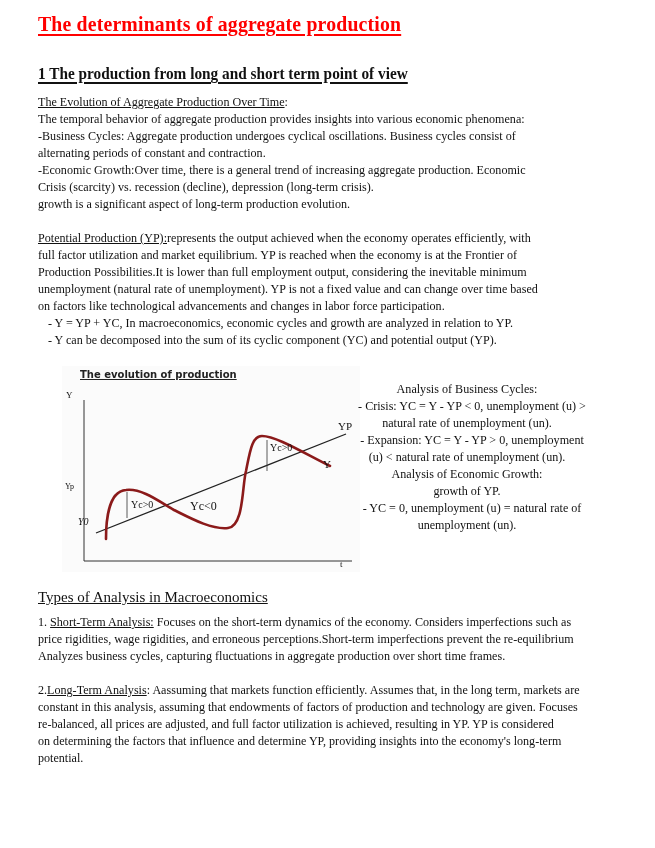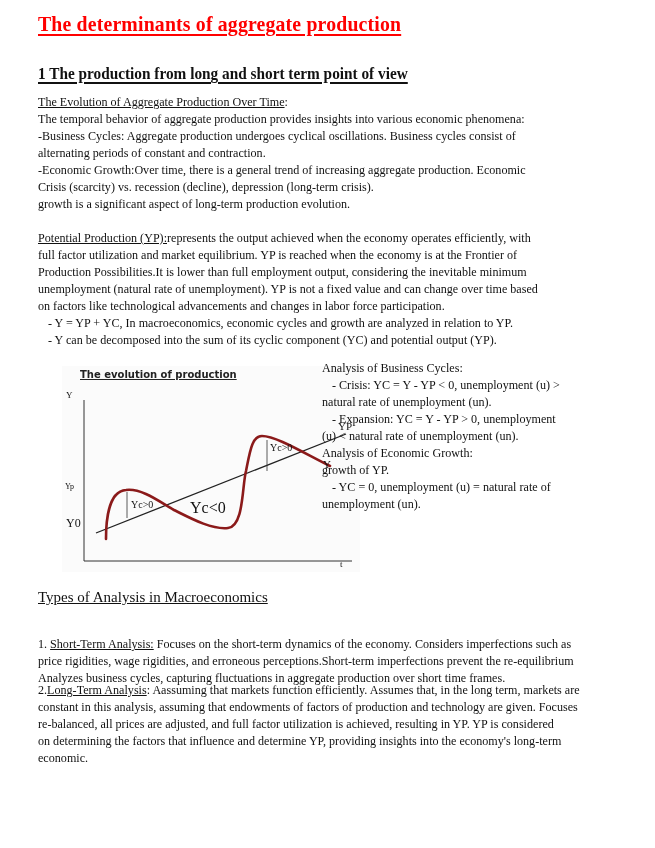--- a/index.html
+++ b/index.html
@@ -13,21 +13,21 @@
         text-decoration: underline; text-decoration-thickness: 2px; text-underline-offset: 3px;
         white-space: nowrap; transform: scaleX(0.9); transform-origin: left; }
   .para { left: 38px; font-size: 12.1px; line-height: 17px; width: 560px; }
   .line { white-space: nowrap; display: block; }
   .u { text-decoration: underline; }
   .ind { padding-left: 10px; }
   .subhead { left: 38px; top: 589px; font-size: 15px; text-decoration: underline; white-space: nowrap; }
   .chart-box { left: 14px; top: 366px; width: 298px; height: 206px; background: #fbfbfb; margin-left: 48px; }
   .chart-title { left: 18px; top: 3px; font-family: "DejaVu Sans", sans-serif; font-weight: bold;
                  font-size: 10px; text-decoration: underline; color: #222; white-space: nowrap; }
-  .side { left: 322px; top: 360px; font-size: 12.1px; line-height: 17px; width: 290px; }
+  .side { left: 322px; top: 381px; font-size: 12.1px; line-height: 17px; width: 290px; text-align: center; }
   .side .line { white-space: nowrap; }
 </style>
 </head>
 <body>
 
 <div class="abs title">The determinants of aggregate production</div>
 
 <div class="abs h2">1 The production from long and short term point of view</div>
 
 <div class="abs para" style="top:94px;">
@@ -59,49 +59,49 @@
 
     <line x1="34" y1="167" x2="284" y2="68" stroke="#222" stroke-width="1.3"></line>
 
     <path d="M44,173 C44,150 48,125 64,124 C80,122 98,136 112,144 C128,152 150,164 166,162 C182,160 180,120 184,105 C188,85 190,70 200,70 C214,70 240,86 268,100" fill="none" stroke="#8b1a1a" stroke-width="2.6" stroke-linecap="round"></path>
 
     <line x1="65" y1="126" x2="65" y2="152" stroke="#333" stroke-width="0.8"></line>
     <line x1="205" y1="74" x2="205" y2="105" stroke="#333" stroke-width="0.8"></line>
   </svg>
   <span class="abs" style="left:4px;top:24px;font-size:9px;">Y</span>
   <span class="abs" style="left:3px;top:116px;font-size:8px;">Yp</span>
-  <span class="abs" style="left:4px;top:150px;font-size:12px;">Y0</span>
+  <span class="abs" style="left:16px;top:150px;font-size:10px;font-style:italic;">Y0</span>
   <span class="abs" style="left:155px;top:196px;font-size:7px;"></span>
   <span class="abs" style="left:278px;top:193px;font-size:9px;">t</span>
   <span class="abs" style="left:276px;top:54px;font-size:11px;">YP</span>
   <span class="abs" style="left:261px;top:92px;font-size:11px;">Y</span>
   <span class="abs" style="left:69px;top:133px;font-size:10px;">Yc&gt;0</span>
-  <span class="abs" style="left:128px;top:133px;font-size:16px;">Yc&lt;0</span>
+  <span class="abs" style="left:128px;top:133px;font-size:12px;">Yc&lt;0</span>
   <span class="abs" style="left:208px;top:76px;font-size:10px;">Yc&gt;0</span>
 </div>
 
 <div class="abs side">
   <span class="line">Analysis of Business Cycles:</span>
   <span class="line ind">  - Crisis: YC = Y - YP &lt; 0, unemployment (u) &gt;</span>
   <span class="line">natural rate of unemployment (un).</span>
   <span class="line ind">  - Expansion: YC = Y - YP &gt; 0, unemployment</span>
   <span class="line">(u) &lt; natural rate of unemployment (un).</span>
   <span class="line">Analysis of Economic Growth:</span>
   <span class="line">growth of YP.</span>
   <span class="line ind">  - YC = 0, unemployment (u) = natural rate of</span>
   <span class="line">unemployment (un).</span>
 </div>
 
 <div class="abs subhead">Types of Analysis in Macroeconomics</div>
 
-<div class="abs para" style="top:636px;width:610px;font-family:Liberation Serif, serif;">
+<div class="abs para" style="top:614px;width:610px;font-family:Liberation Serif, serif;">
   <span class="line"><span>1. </span><span class="u">Short-Term Analysis:</span><span> Focuses on the short-term dynamics of the economy. Considers imperfections such as</span></span>
   <span class="line">price rigidities, wage rigidities, and erroneous perceptions.Short-term imperfections prevent the re-equilibrium</span>
   <span class="line">Analyzes business cycles, capturing fluctuations in aggregate production over short time frames.</span>
 </div>
 
 <div class="abs para" style="top:682px;width:615px;">
   <span class="line"><span>2.</span><span class="u">Long-Term Analysis</span><span>: Aassuming that markets function efficiently. Assumes that, in the long term, markets are</span></span>
   <span class="line">constant in this analysis, assuming that endowments of factors of production and technology are given. Focuses</span>
   <span class="line">re-balanced, all prices are adjusted, and full factor utilization is achieved, resulting in YP. YP is considered</span>
   <span class="line">on determining the factors that influence and determine YP, providing insights into the economy's long-term</span>
-  <span class="line">economic.</span>
+  <span class="line">potential.</span>
 </div>
 
 </body></html>

